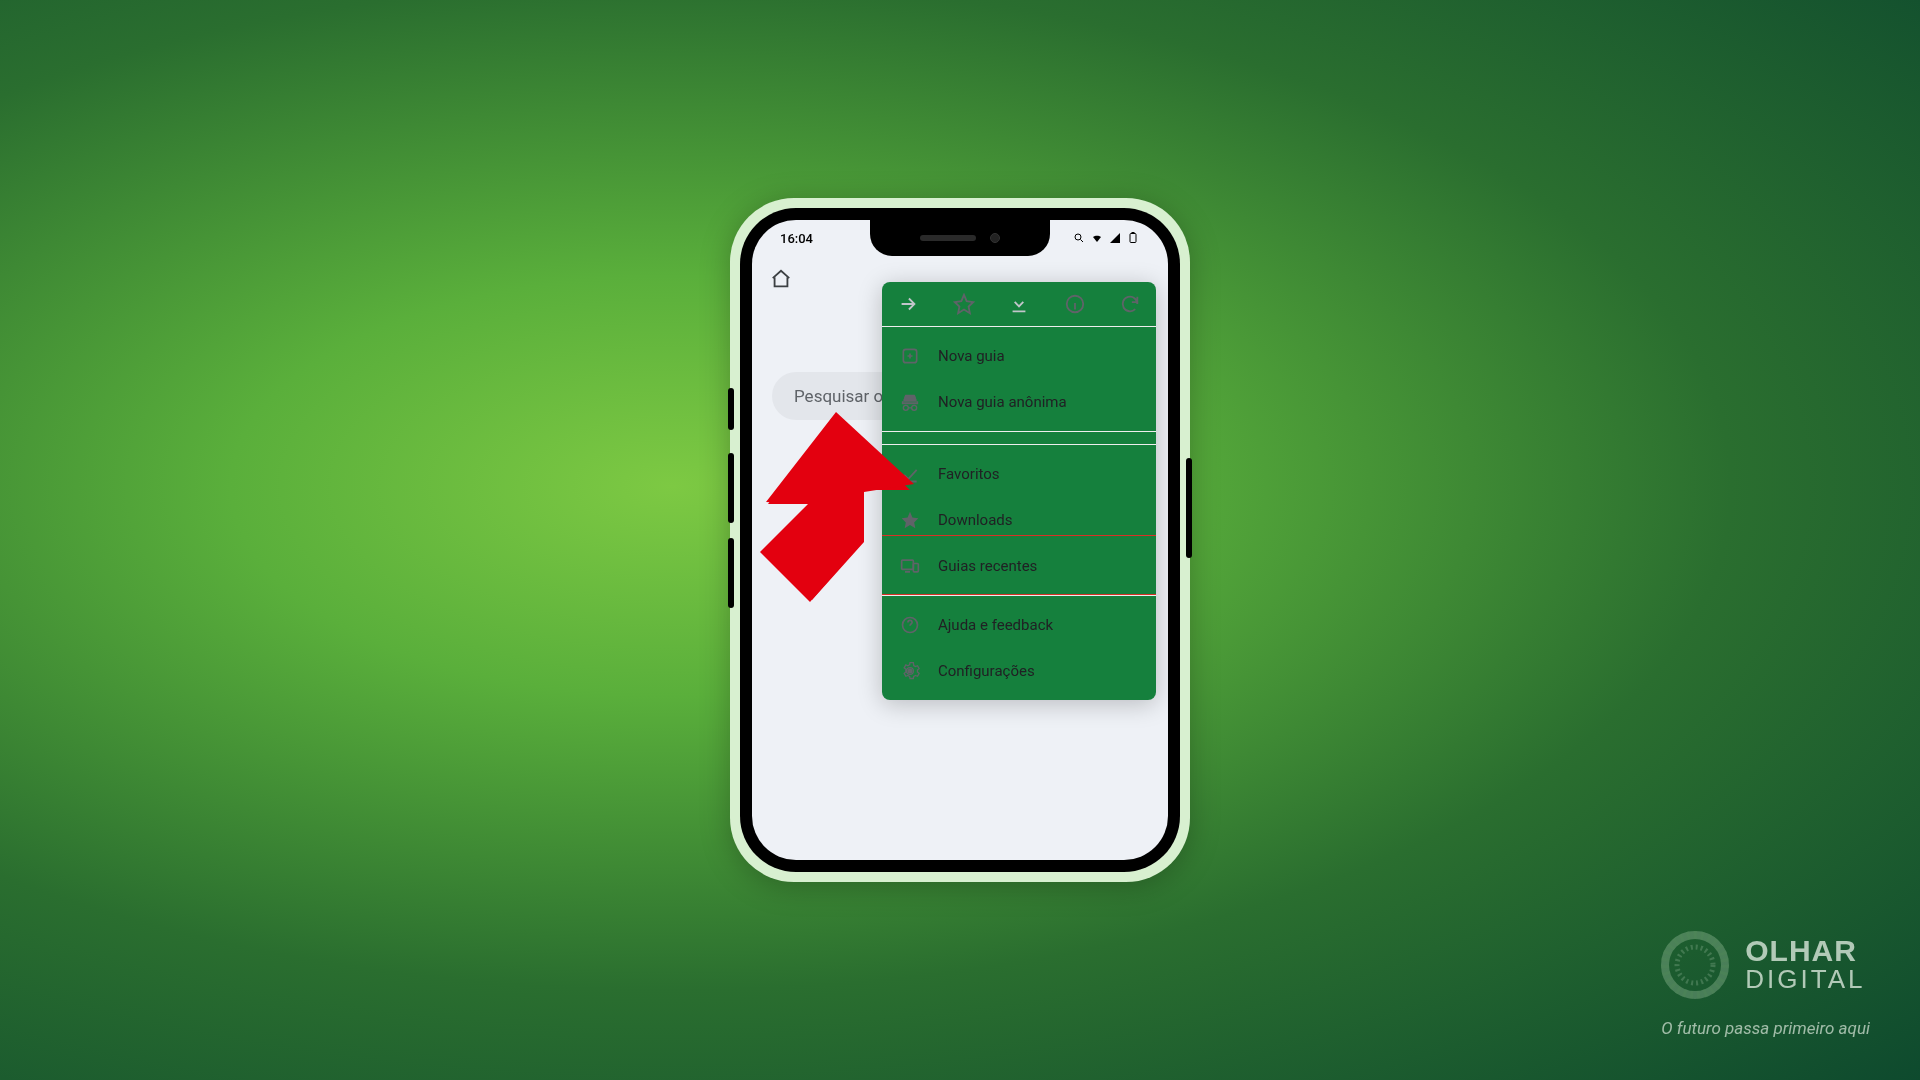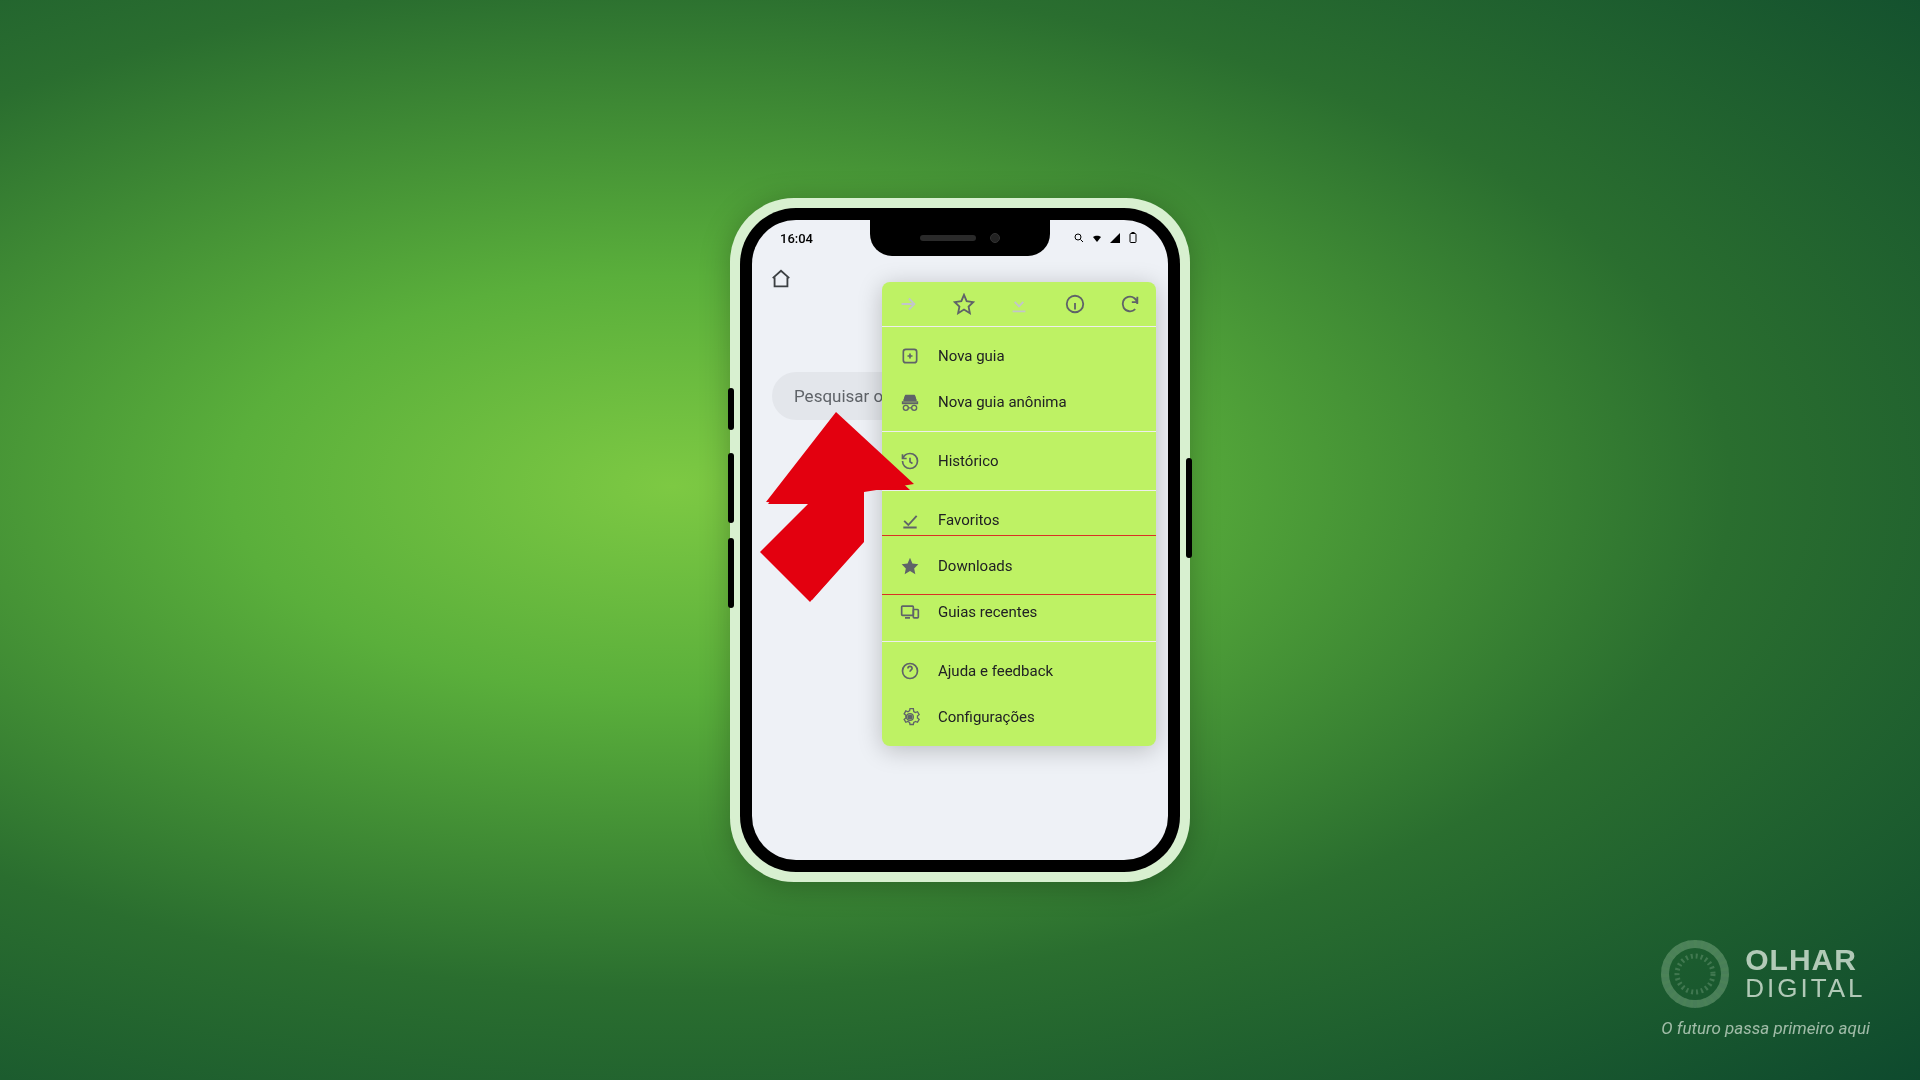--- a/index.html
+++ b/index.html
@@ -111,21 +111,21 @@
     color:#5f6368;
     font-size: 17px;
   }
 
   
   .menu {
     position: absolute;
     top: 62px;
     right: 12px;
     width: 274px;
-    background: #bef264;
+    background: #15803d;
     border-radius: 8px;
     box-shadow: 0 4px 24px rgba(0,0,0,0.22);
     z-index: 40;
     overflow: hidden;
   }
   .menu-toolbar {
     display:flex;
     justify-content: space-between;
     align-items:center;
     padding: 10px 14px 10px 14px;
@@ -178,21 +178,21 @@
     color:#d0e0d0;
     display:flex;
     flex-direction:column;
     align-items:flex-start;
   }
   .brand-row { display:flex; align-items:center; gap:14px; }
   .brand-cirWrap { width:72px; height:72px; position:relative; opacity:0.55; }
   .brand-text { font-family: Liberation Sans, sans-serif; letter-spacing:1px; }
   .brand-text .l1 { font-size:30px; font-weight:700; line-height:1; color:rgba(230,240,230,0.75); }
   .brand-text .l2 { font-size:26px; font-weight:400; line-height:1.05; color:rgba(230,240,230,0.75); letter-spacing:3px;}
-  .brand-tag { font-size:17px; font-style:italic; color:rgba(220,232,220,0.7); margin-top:8px; margin-left:2px;text-align:center; }
+  .brand-tag { font-size:17px; font-style:italic; color:rgba(220,232,220,0.7); margin-top:17px; margin-left:2px;text-align:center; }
 </style>
 </head>
 <body>
 
 <div class="phone">
   <div class="side-btn sb-left1"></div>
   <div class="side-btn sb-left2"></div>
   <div class="side-btn sb-left3"></div>
   <div class="side-btn sb-right"></div>
   <div class="phone-outer">
@@ -287,29 +287,20 @@
                 <svg viewBox="0 0 24 24" width="20" height="20" fill="currentColor">
                     <path d="M7 4h10l2 6H5l2-6zm-4 8h18v2H3v-2zm4 4a3 3 0 100 6 3 3 0 000-6zm10 0a3 3 0 100 6 3 3 0 000-6zm-7 3h4" fill="none" stroke="currentColor" stroke-width="1.6"></path>
                     <path d="M6 4h12l2 6H4z" fill="currentColor"></path>
                   </svg>
               </span>
               <span>Nova guia anônima</span>
             </div>
           </div>
           <div class="menu-divider"></div>
           <div class="menu-group">
-            <div class="menu-item">
-              <span class="mi-icon">
-                <svg viewBox="0 0 24 24" width="20" height="20" fill="none" stroke="currentColor" stroke-width="2">
-                    <path d="M3 12a9 9 0 109-9 9 9 0 00-8.7 6.5M3 4v5h5"></path>
-                    <path d="M12 8v5l3 2"></path>
-                  </svg>
-              </span>
-              <span>Histórico</span>
-            </div>
           </div>
           <div class="menu-divider"></div>
 
           <div class="highlight-box"></div>
 
           <div class="menu-group">
             <div class="menu-item">
               <span class="mi-icon">
                 <svg viewBox="0 0 24 24" width="20" height="20" fill="none" stroke="currentColor" stroke-width="2.2">
                     <path d="M5 13l5 5L20 7M4 21h16"></path>

